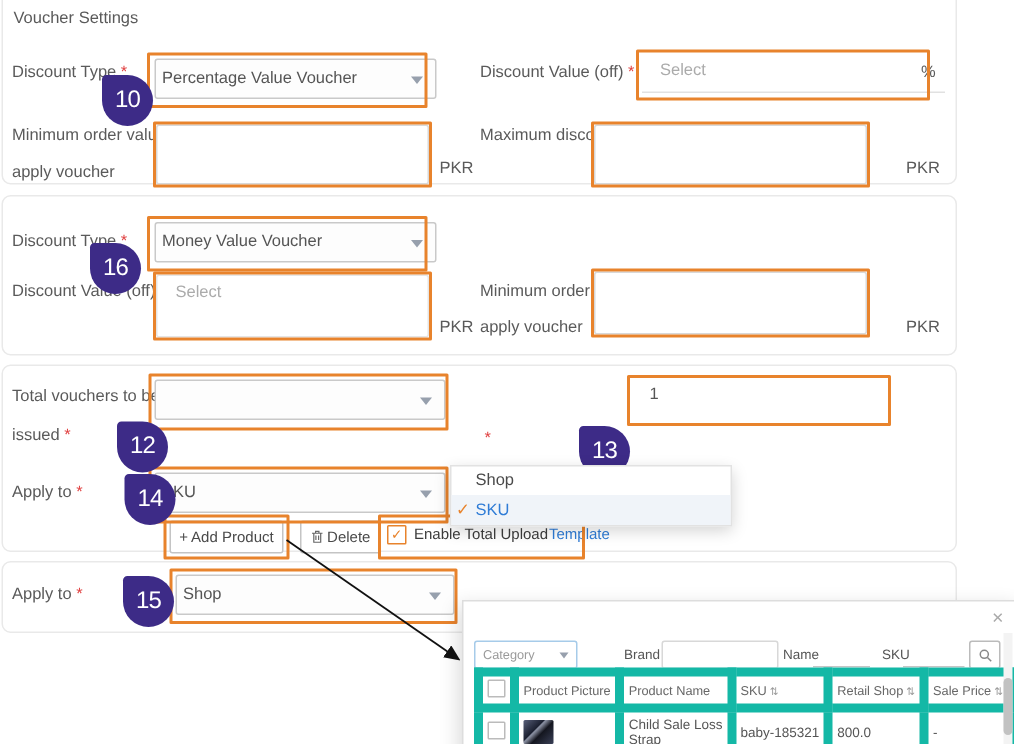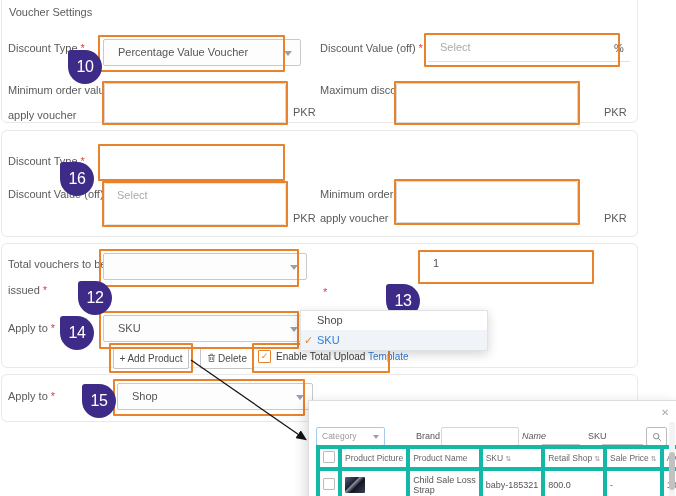--- a/index.html
+++ b/index.html
@@ -2,21 +2,21 @@
 <html><head>
 <meta charset="utf-8">
 <style>
   html,body{margin:0;padding:0;background:#fff;}
   #screen{position:relative;width:676px;height:496px;overflow:hidden;background:#fff;
           font-family:"Liberation Sans","DejaVu Sans",sans-serif;font-size:11px;color:#595959;}
   .card{position:absolute;left:1px;width:635px;border:1px solid #e9e9e9;border-radius:6px;background:#fff;}
   .lbl{position:absolute;font-size:11px;color:#5a5a5a;white-space:nowrap;text-align:center;}
   .req{color:#e04040;margin-left:3px;}
   .sel{position:absolute;border:1px solid #c9c9c9;border-radius:2px;background:#fdfdfd;
-       font-size:11px;color:#555;padding-left:14px;white-space:nowrap;overflow:hidden;}
+       font-size:11px;color:#555;padding-left:4px;white-space:nowrap;overflow:hidden;}
   .caret{position:absolute;right:8px;top:50%;margin-top:-2px;width:0;height:0;
          border-left:4px solid transparent;border-right:4px solid transparent;border-top:5px solid #97a0ad;}
   .obox{position:absolute;border:2px solid #E8832C;border-radius:1px;background:transparent;pointer-events:none;z-index:6;}
   .balloon{position:absolute;width:34px;height:34px;background:#3D2B87;color:#fff;z-index:8;
            border-radius:3px 50% 50% 50%;display:flex;align-items:center;justify-content:center;
            font-size:16px;letter-spacing:-0.5px;}
   .ph{color:#ababab;}
   .box{position:absolute;border:1px solid #d8d8d8;border-radius:2px;background:#fff;}
   .menu{position:absolute;left:300px;top:310px;width:186px;background:#fff;z-index:9;
         border:1px solid #e2e2e2;box-shadow:0 3px 10px rgba(0,0,0,.18);font-size:11px;}
@@ -24,21 +24,21 @@
   .menu-item.selected{background:#f0f4f9;color:#2F7CD6;height:20px;line-height:20px;}
   .menu-check{position:absolute;left:3px;top:0;color:#E8832C;font-size:11px;}
   .btn{position:absolute;background:#fff;border:1px solid #c4c4c4;border-radius:2px;height:20px;
        display:flex;align-items:center;justify-content:center;font-size:10px;color:#4a4a4a;gap:2px;}
   .dialog{position:absolute;left:308px;top:400px;width:370px;height:110px;background:#fff;z-index:12;
           border:1px solid #ddd;box-shadow:-3px 3px 12px rgba(0,0,0,.14);}
   .dlg-lbl{position:absolute;font-size:9px;color:#555;}
   .uline{position:absolute;border-bottom:1px solid #c5c5c5;height:17px;}
   table.prod{position:absolute;left:7px;top:44px;border-collapse:collapse;table-layout:fixed;
              font-size:8.5px;color:#666;background:#fff;}
-  table.prod th,table.prod td{border:4px solid #14b8a6;padding:2px 3px;text-align:left;font-weight:normal;
+  table.prod th,table.prod td{border:6px solid #14b8a6;padding:2px 3px;text-align:left;font-weight:normal;
              overflow:hidden;white-space:nowrap;}
   table.prod th{height:11px;color:#666;}
   table.prod td{font-size:9px;color:#555;}
   .sort-icon::after{content:"⇅";font-size:7px;color:#9a9a9a;margin-left:2px;}
   .cb{display:inline-block;width:10px;height:10px;border:1px solid #bbb;border-radius:1px;background:#fff;}
   .link{color:#2F7CD6;}
   .thumb{width:20px;height:16px;background:linear-gradient(135deg,#59607a 0%,#1b2030 38%,#8d93a5 42%,#14161f 58%,#3a4057 100%);
          border-radius:1px;}
   .scrollbar{position:absolute;left:669px;top:422px;width:6px;height:74px;background:#f3f3f3;z-index:13;}
   .scroll-thumb{position:absolute;left:0;top:30px;width:6px;height:38px;background:#c2c2c2;border-radius:3px;}
@@ -72,20 +72,24 @@
   <div class="obox" style="left:102px;top:81px;width:182px;height:40px;"></div>
   <span class="lbl" style="left:293px;top:106px;">PKR</span>
 
   <span class="lbl" style="left:320px;top:84px;">Maximum discount</span>
   <div class="box" style="left:396px;top:83px;width:180px;height:38px;"></div>
   <div class="obox" style="left:394px;top:81px;width:182px;height:40px;"></div>
   <span class="lbl" style="left:604px;top:106px;">PKR</span>
 
   <div class="card" style="top:130px;height:105px;"></div>
   <span class="lbl" style="left:8px;top:155px;"><span>Discount Type</span><span class="req">*</span></span>
+  <div class="sel" style="left:103px;top:148px;width:182px;height:25px;line-height:25px;">
+    <span>Money Value Voucher</span>
+    <span class="caret"></span>
+  </div>
   <div class="obox" style="left:98px;top:144px;width:183px;height:33px;"></div>
   <div class="balloon" style="left:60px;top:162px;">16</div>
 
   <span class="lbl" style="left:8px;top:188px;"><span>Discount Value (off)</span><span class="req">*</span></span>
   <div class="box" style="left:104px;top:183px;width:180px;height:40px;border-color:#e5e5e5;">
     <span class="ph" style="position:absolute;left:12px;top:5px;">Select</span>
   </div>
   <div class="obox" style="left:102px;top:181px;width:182px;height:42px;"></div>
   <span class="lbl" style="left:293px;top:212px;">PKR</span>
 
@@ -110,21 +114,21 @@
   </div>
   <div class="obox" style="left:418px;top:250px;width:172px;height:30px;"></div>
   <div class="balloon" style="left:386px;top:284px;">13</div>
 
   <span class="lbl" style="left:8px;top:322px;"><span>Apply to</span><span class="req">*</span></span>
   <div class="sel" style="left:103px;top:315px;width:188px;height:25px;line-height:25px;">
     <span>SKU</span>
     <span class="caret"></span>
   </div>
   <div class="obox" style="left:99px;top:311px;width:196px;height:34px;"></div>
-  <div class="balloon" style="left:60px;top:316px;text-align:center;">14</div>
+  <div class="balloon" style="left:83px;top:316px;text-align:center;">14</div>
 
   <div class="menu">
     <div class="menu-item">Shop</div>
     <div class="menu-item selected">
       <span class="menu-check">✓</span>
       <span>SKU</span>
     </div>
   </div>
 
   <div class="btn" style="left:113px;top:347px;width:74px;">
@@ -133,42 +137,42 @@
   </div>
   <div class="obox" style="left:109px;top:343px;width:80px;height:26px;"></div>
   <div class="btn" style="left:200px;top:347px;width:52px;">
     <svg width="9" height="10" viewBox="0 0 9 10">
         <path d="M1 2.5h7M2.2 2.5v6h4.6v-6M3.4 2.5V1.2h2.2v1.3M3.6 4v3M5.4 4v3" fill="none" stroke="#666" stroke-width="0.8"></path>
       </svg>
     <span>Delete</span>
   </div>
   <span style="position:absolute;left:258px;top:350px;width:11px;height:11px;border:1.5px solid #E8832C;border-radius:1px;background:#fff;color:#E8832C;font-size:9px;line-height:11px;text-align:center;">✓</span>
   <span class="lbl" style="left:276px;top:351px;font-size:10px;color:#3c3c3c;">Enable Total Upload</span>
-  <span class="lbl link" style="left:336px;top:351px;font-size:10px;padding-left:32px;">Template</span>
+  <span class="lbl link" style="left:366px;top:351px;font-size:10px;">Template</span>
   <div class="obox" style="left:252px;top:343px;width:134px;height:26px;"></div>
 
   <div class="card" style="top:374px;height:46px;"></div>
   <span class="lbl" style="left:8px;top:390px;"><span>Apply to</span><span class="req">*</span></span>
   <div class="sel" style="left:117px;top:383px;width:180px;height:25px;line-height:25px;">
     <span>Shop</span>
     <span class="caret"></span>
   </div>
   <div class="obox" style="left:113px;top:379px;width:188px;height:33px;"></div>
   <div class="balloon" style="left:82px;top:384px;">15</div>
 
   <div class="dialog">
     <div style="position:absolute;left:352px;top:6px;color:#aaa;font-size:10px;">✕</div>
 
     <div style="position:absolute;left:7px;top:26px;width:62px;height:17px;border:1px solid #a6cbe9;border-radius:2px;font-size:8.5px;color:#9a9a9a;line-height:17px;padding-left:5px;">
       <span>Category</span>
       <span class="caret" style="right:5px;border-left-width:3px;border-right-width:3px;border-top-width:4px;"></span>
     </div>
     <span class="dlg-lbl" style="left:107px;top:30px;">Brand</span>
     <div class="box" style="left:132px;top:26px;width:76px;height:17px;"></div>
-    <span class="dlg-lbl" style="left:213px;top:30px;font-style:italic;">Name</span>
+    <span class="dlg-lbl" style="left:213px;top:30px;">Name</span>
     <div class="uline" style="left:233px;top:26px;width:38px;"></div>
     <span class="dlg-lbl" style="left:279px;top:30px;">SKU</span>
     <div class="uline" style="left:293px;top:26px;width:41px;"></div>
     <div style="position:absolute;left:337px;top:26px;width:19px;height:17px;border:1px solid #bbb;border-radius:2px;display:flex;align-items:center;justify-content:center;">
       <svg width="10" height="10" viewBox="0 0 10 10">
           <circle cx="4.2" cy="4.2" r="2.7" fill="none" stroke="#888" stroke-width="1"></circle>
           <line x1="6.3" y1="6.3" x2="8.8" y2="8.8" stroke="#888" stroke-width="1"></line>
         </svg>
     </div>
 

